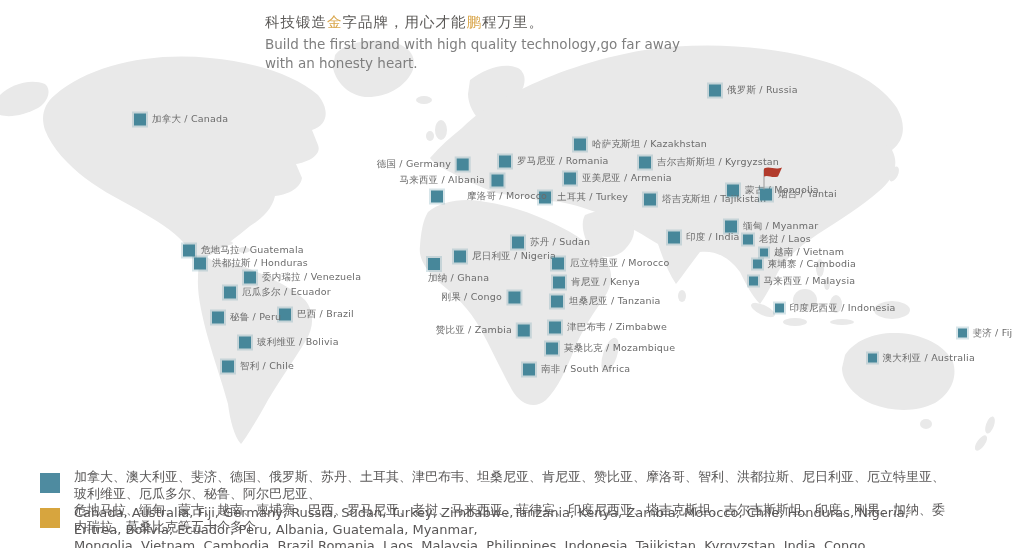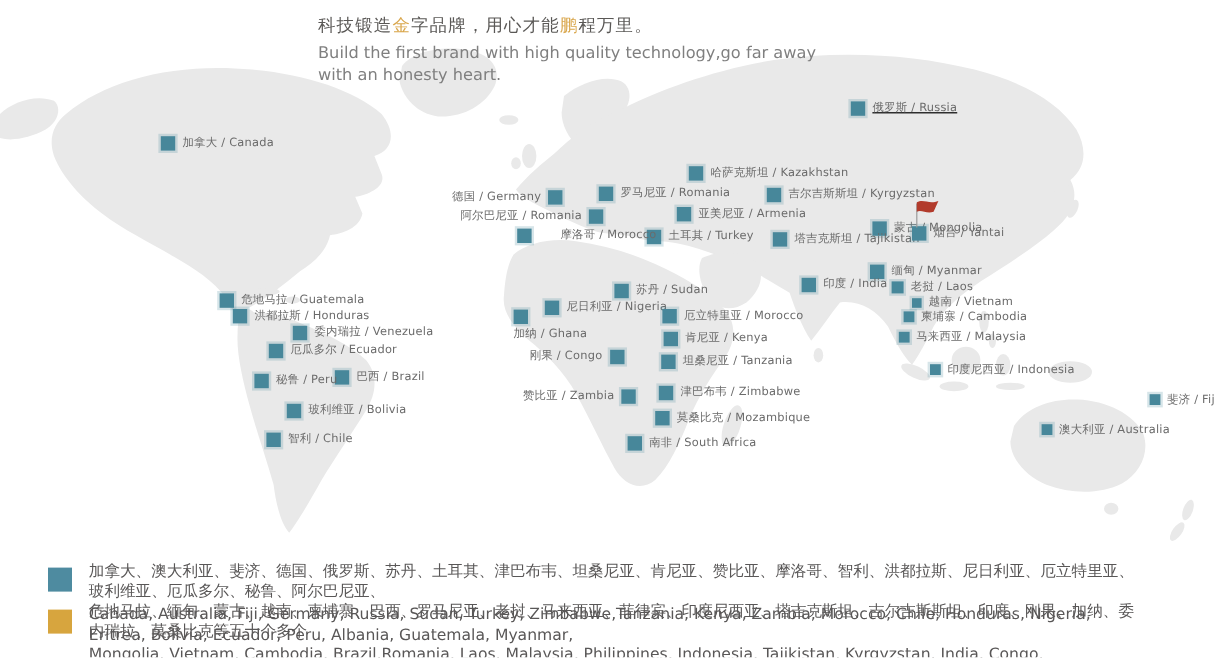--- a/index.html
+++ b/index.html
@@ -75,21 +75,21 @@
       <div>Build the first brand with high quality technology,go far away</div>
       <div>with an honesty heart.</div>
     </div>
   </div>
 
   <div id="markers">
       <div class="marker" style="top: 119px; left: 134px; transform: translateY(-50%);">
         <span class="sq" style="width: 12px; height: 12px;"></span>
         <span class="lbl">加拿大 / Canada</span>
       </div>
-      <div class="marker" style="top: 90px; left: 709px; transform: translateY(-50%); text-decoration: underline;">
+      <div class="marker" style="top: 90px; left: 709px; transform: translateY(-50%);">
         <span class="sq" style="width: 12px; height: 12px;"></span>
         <span class="lbl">俄罗斯 / Russia</span>
       </div>
       <div class="marker" style="top: 142px; left: 727px; transform: translateY(-50%); margin-top: 48px;">
         <span class="sq" style="width: 12px; height: 12px;"></span>
         <span class="lbl">蒙古 / Mongolia</span>
       </div>
       <div class="marker" style="top: 144px; left: 574px; transform: translateY(-50%);">
         <span class="sq" style="width: 12px; height: 12px;"></span>
         <span class="lbl">哈萨克斯坦 / Kazakhstan</span>
@@ -101,21 +101,21 @@
       <div class="marker" style="top: 161px; left: 499px; transform: translateY(-50%);">
         <span class="sq" style="width: 12px; height: 12px;"></span>
         <span class="lbl">罗马尼亚 / Romania</span>
       </div>
       <div class="marker" style="top: 162px; left: 639px; transform: translateY(-50%);">
         <span class="sq" style="width: 12px; height: 12px;"></span>
         <span class="lbl">吉尔吉斯斯坦 / Kyrgyzstan</span>
       </div>
       <div class="marker" style="top: 180px; left: 503px; transform: translate(-100%, -50%); flex-direction: row-reverse;">
         <span class="sq" style="width: 12px; height: 12px;"></span>
-        <span class="lbl">阿尔巴尼亚 / Romania</span>
+        <span class="lbl">马来西亚 / Albania</span>
       </div>
       <div class="marker" style="top: 178px; left: 564px; transform: translateY(-50%);">
         <span class="sq" style="width: 12px; height: 12px;"></span>
         <span class="lbl">亚美尼亚 / Armenia</span>
       </div>
       <div class="marker" style="top: 197px; left: 539px; transform: translateY(-50%);">
         <span class="sq" style="width: 12px; height: 12px;"></span>
         <span class="lbl">土耳其 / Turkey</span>
       </div>
       <div class="marker" style="top: 199px; left: 644px; transform: translateY(-50%);">

